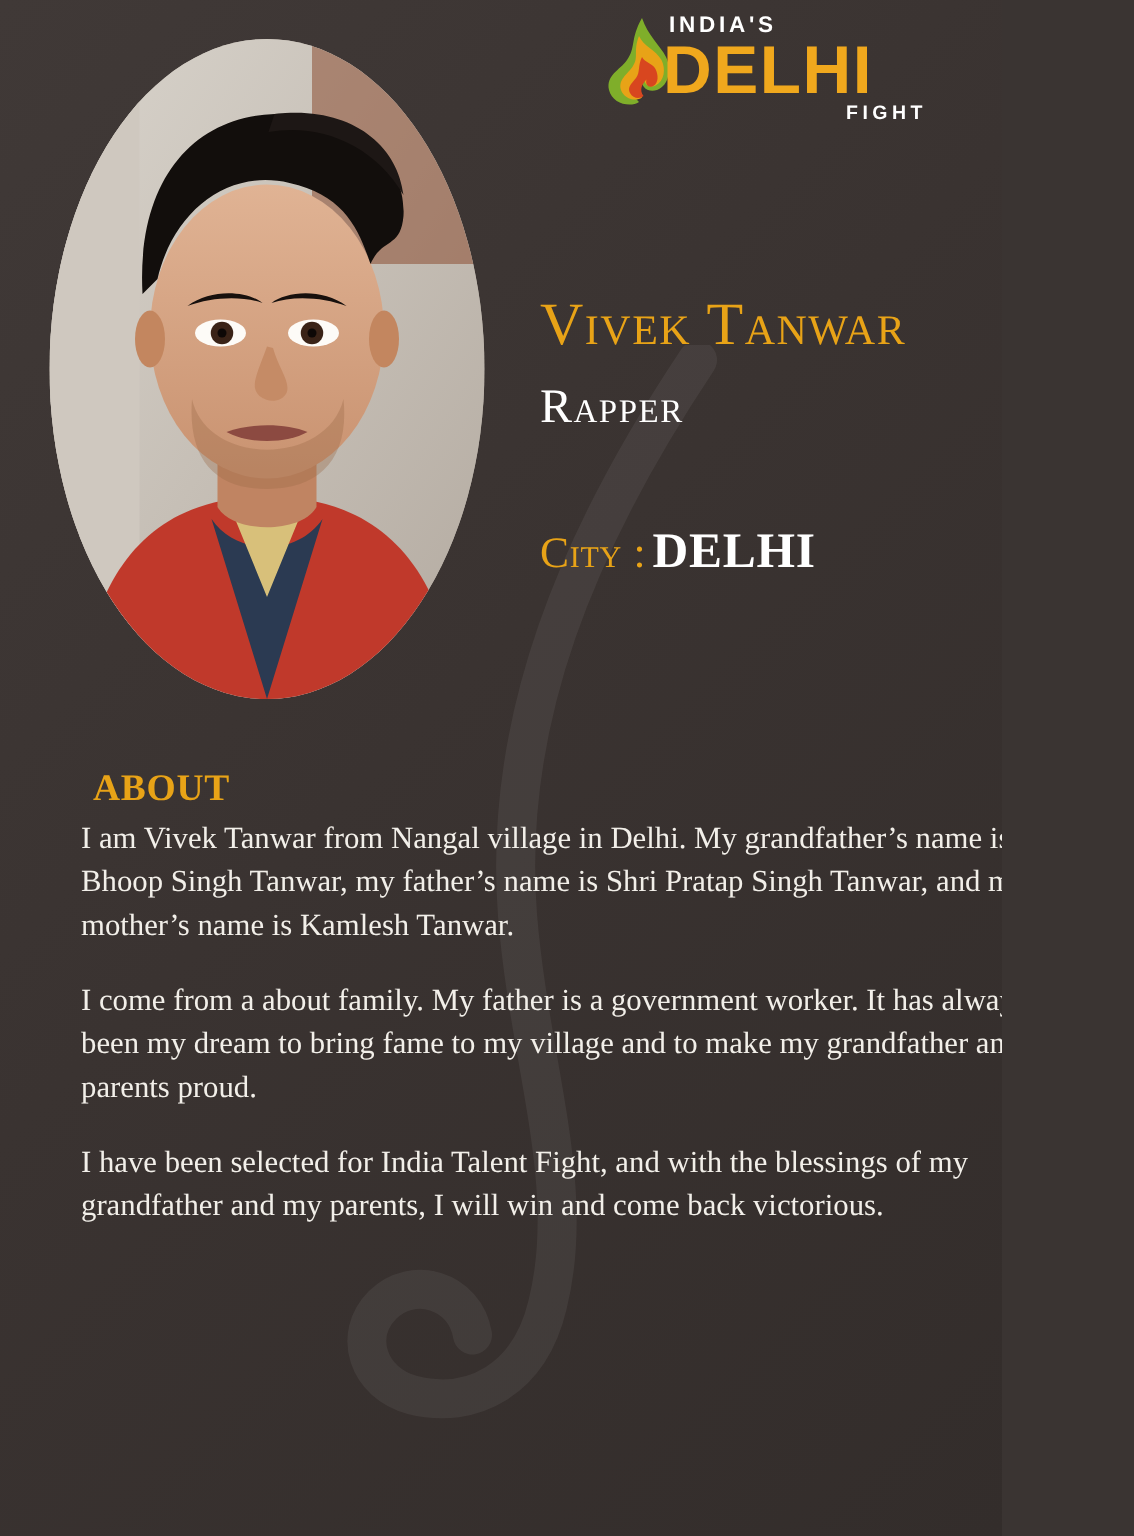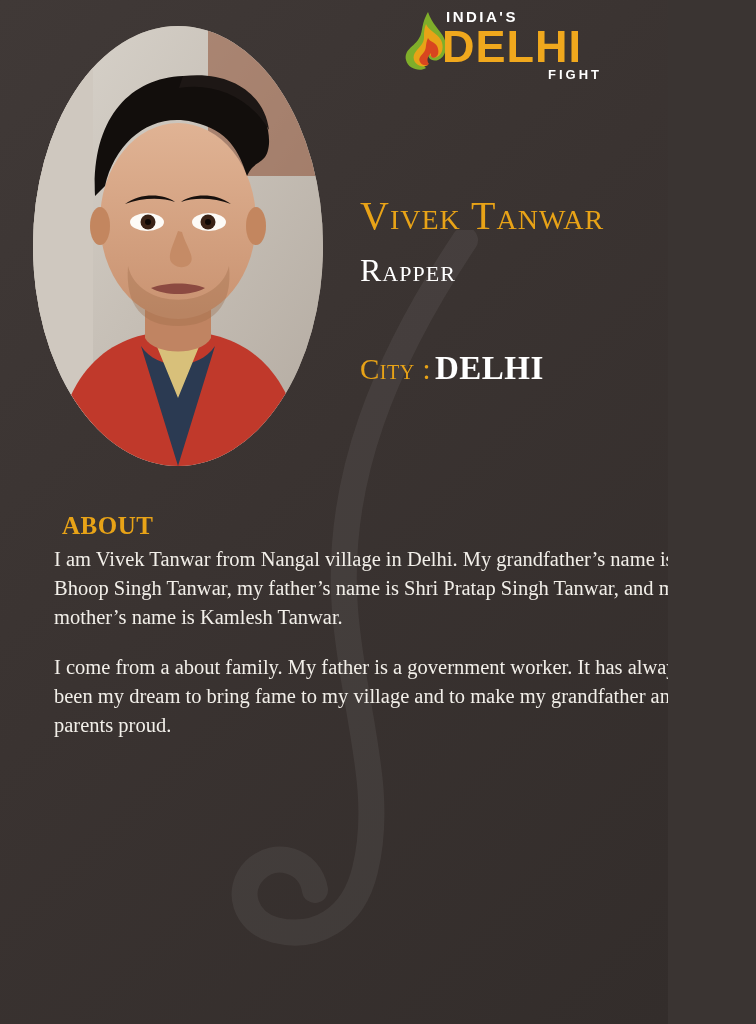--- a/index.html
+++ b/index.html
@@ -53,21 +53,21 @@
     top: 16px;
     font-family: "Liberation Sans", sans-serif;
     font-weight: bold;
     font-size: 45px;
     letter-spacing: 1px;
     color: #f0a81d;
     line-height: 45px;
   }
   .logo .fight {
     position: absolute;
-    left: 150px;
+    left: 166px;
     top: 59px;
     font-family: "Liberation Sans", sans-serif;
     font-weight: bold;
     font-size: 13px;
     letter-spacing: 3px;
     color: #ffffff;
   }
   .logo .flame {
     position: absolute;
     left: 0px;
@@ -233,15 +233,16 @@
   <div class="role">Rapper</div>
   <div class="cityline">
     <span class="city-label">City :</span>
     <span class="city-value">DELHI</span>
   </div>
 
   <div class="about-title">ABOUT</div>
   <div class="about-body">
     <p>I am Vivek Tanwar from Nangal village in Delhi. My grandfather’s name is Bhoop Singh Tanwar, my father’s name is Shri Pratap Singh Tanwar, and my mother’s name is Kamlesh Tanwar.</p>
     <p>I come from a about family. My father is a government worker. It has always been my dream to bring fame to my village and to make my grandfather and my parents proud.</p>
+    <p>I have been selected for India Talent Fight, and with the blessings of my grandfather and my parents, I will win and come back victorious.</p>
   </div>
 
 </div>
 
 </body></html>

